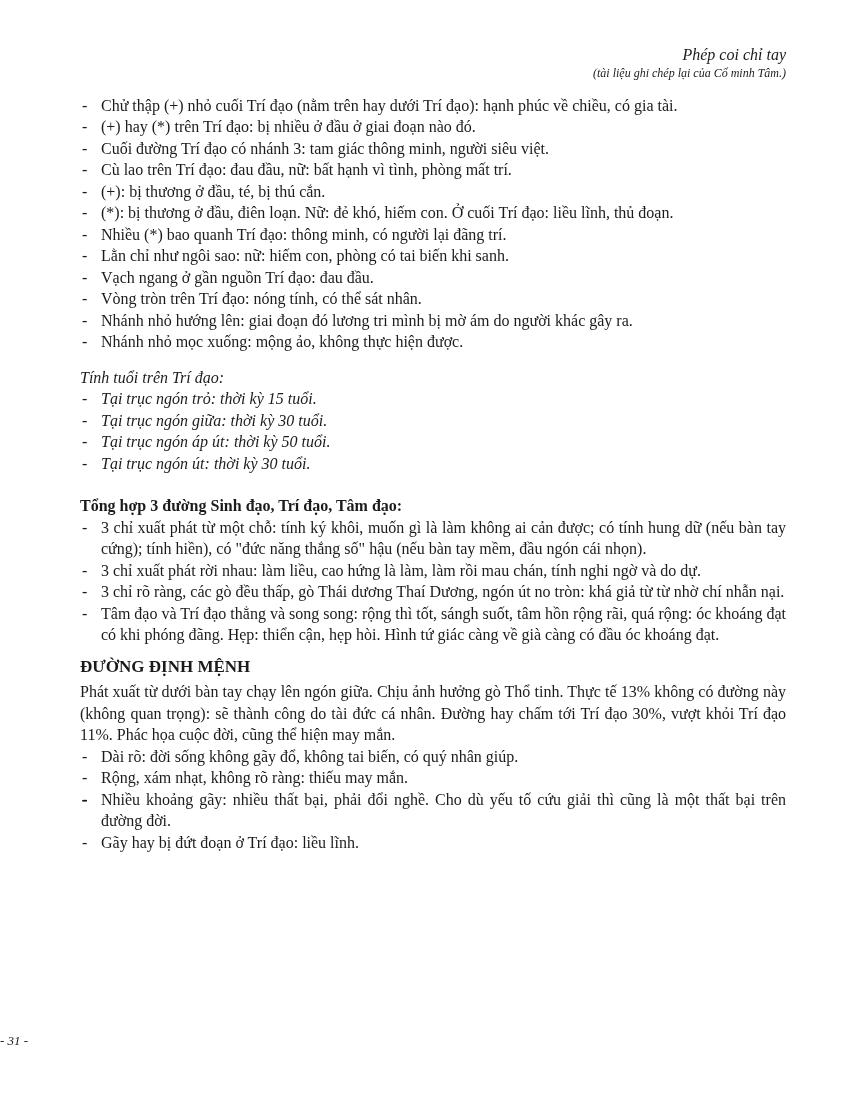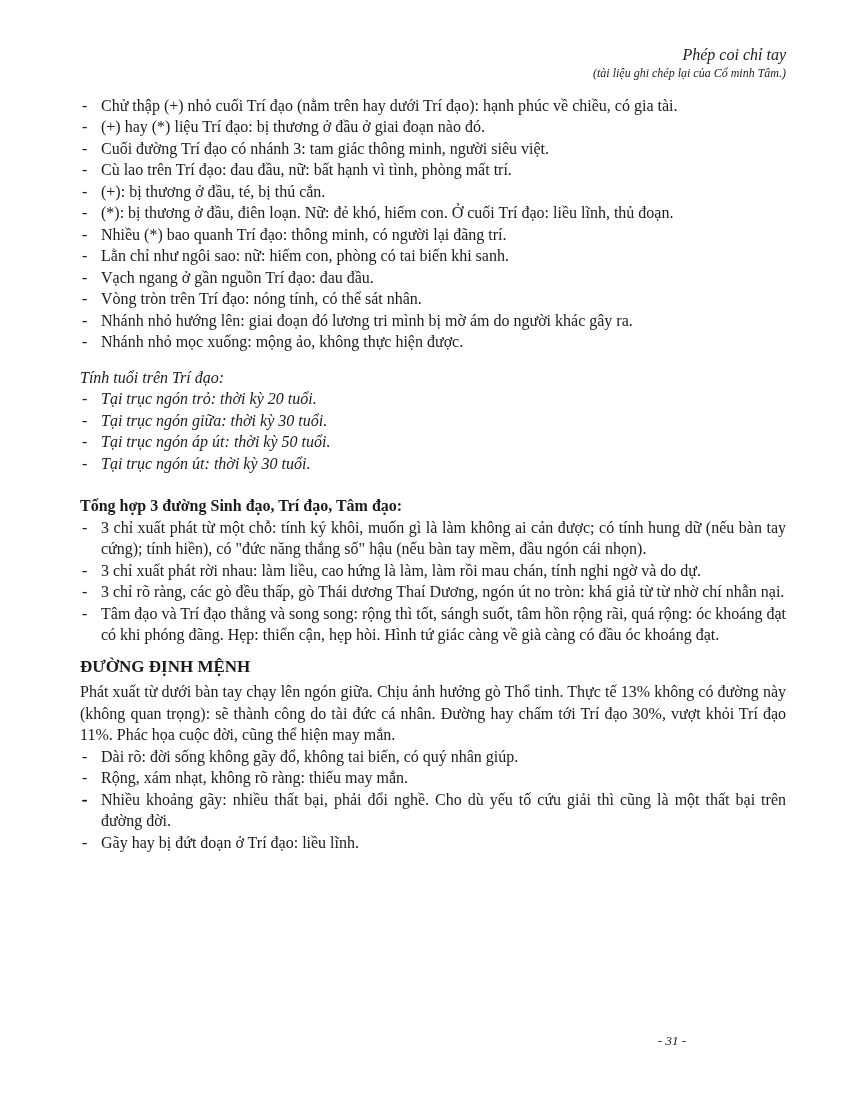--- a/index.html
+++ b/index.html
@@ -34,54 +34,53 @@
     margin-top: 10px;
     margin-bottom: 4px;
   }
   .paragraph { text-align: justify; }
 
   .footer {
     position: absolute;
     top: 1030px;
     left: 0;
     right: 164px;
-    text-align: right;
     font-style: italic;
     font-size: 13px;
   }
 </style>
 </head>
 <body>
 
 <div class="page">
 
   <div class="header">
     <div class="title">Phép coi chỉ tay</div>
     <div class="subtitle">(tài liệu ghi chép lại của Cổ minh Tâm.)</div>
   </div>
 
   <div class="list">
     <div class="li"><span class="marker">-</span><span>Chử thập (+) nhỏ cuối Trí đạo (nằm trên hay dưới Trí đạo): hạnh phúc về chiều, có gia tài.</span></div>
-    <div class="li"><span class="marker">-</span><span>(+) hay (*) liệu Trí đạo: bị thương ở đầu ở giai đoạn nào đó.</span></div>
+    <div class="li"><span class="marker">-</span><span>(+) hay (*) trên Trí đạo: bị nhiều ở đầu ở giai đoạn nào đó.</span></div>
     <div class="li"><span class="marker">-</span><span>Cuối đường Trí đạo có nhánh 3: tam giác thông minh, người siêu việt.</span></div>
     <div class="li"><span class="marker">-</span><span>Cù lao trên Trí đạo: đau đầu, nữ: bất hạnh vì tình, phòng mất trí.</span></div>
     <div class="li"><span class="marker">-</span><span>(+): bị thương ở đầu, té, bị thú cắn.</span></div>
     <div class="li"><span class="marker">-</span><span>(*): bị thương ở đầu, điên loạn. Nữ: đẻ khó, hiếm con. Ở cuối Trí đạo: liều lĩnh, thủ đoạn.</span></div>
     <div class="li"><span class="marker">-</span><span>Nhiều (*) bao quanh Trí đạo: thông minh, có người lại đãng trí.</span></div>
     <div class="li"><span class="marker">-</span><span>Lằn chỉ như ngôi sao: nữ: hiếm con, phòng có tai biến khi sanh.</span></div>
     <div class="li"><span class="marker">-</span><span>Vạch ngang ở gần nguồn Trí đạo: đau đầu.</span></div>
     <div class="li"><span class="marker">-</span><span>Vòng tròn trên Trí đạo: nóng tính, có thể sát nhân.</span></div>
     <div class="li"><span class="marker">-</span><span>Nhánh nhỏ hướng lên: giai đoạn đó lương tri mình bị mờ ám do người khác gây ra.</span></div>
     <div class="li"><span class="marker">-</span><span>Nhánh nhỏ mọc xuống: mộng ảo, không thực hiện được.</span></div>
   </div>
 
   <div class="italic-section">
     <div>Tính tuổi trên Trí đạo:</div>
     <div class="list">
-      <div class="li"><span class="marker">-</span><span>Tại trục ngón trỏ: thời kỳ 20 tuổi.</span></div>
+      <div class="li"><span class="marker">-</span><span>Tại trục ngón trỏ: thời kỳ 15 tuổi.</span></div>
       <div class="li"><span class="marker">-</span><span>Tại trục ngón giữa: thời kỳ 30 tuổi.</span></div>
       <div class="li"><span class="marker">-</span><span>Tại trục ngón áp út: thời kỳ 50 tuổi.</span></div>
       <div class="li"><span class="marker">-</span><span>Tại trục ngón út: thời kỳ 30 tuổi.</span></div>
     </div>
   </div>
 
   <div class="section-heading">Tổng hợp 3 đường Sinh đạo, Trí đạo, Tâm đạo:</div>
   <div class="list">
     <div class="li"><span class="marker">-</span><span>3 chỉ xuất phát từ một chỗ: tính ký khôi, muốn gì là làm không ai cản được; có tính hung dữ (nếu bàn tay cứng); tính hiền), có "đức năng thắng số" hậu (nếu bàn tay mềm, đầu ngón cái nhọn).</span></div>
     <div class="li"><span class="marker">-</span><span>3 chỉ xuất phát rời nhau: làm liều, cao hứng là làm, làm rồi mau chán, tính nghi ngờ và do dự.</span></div>

